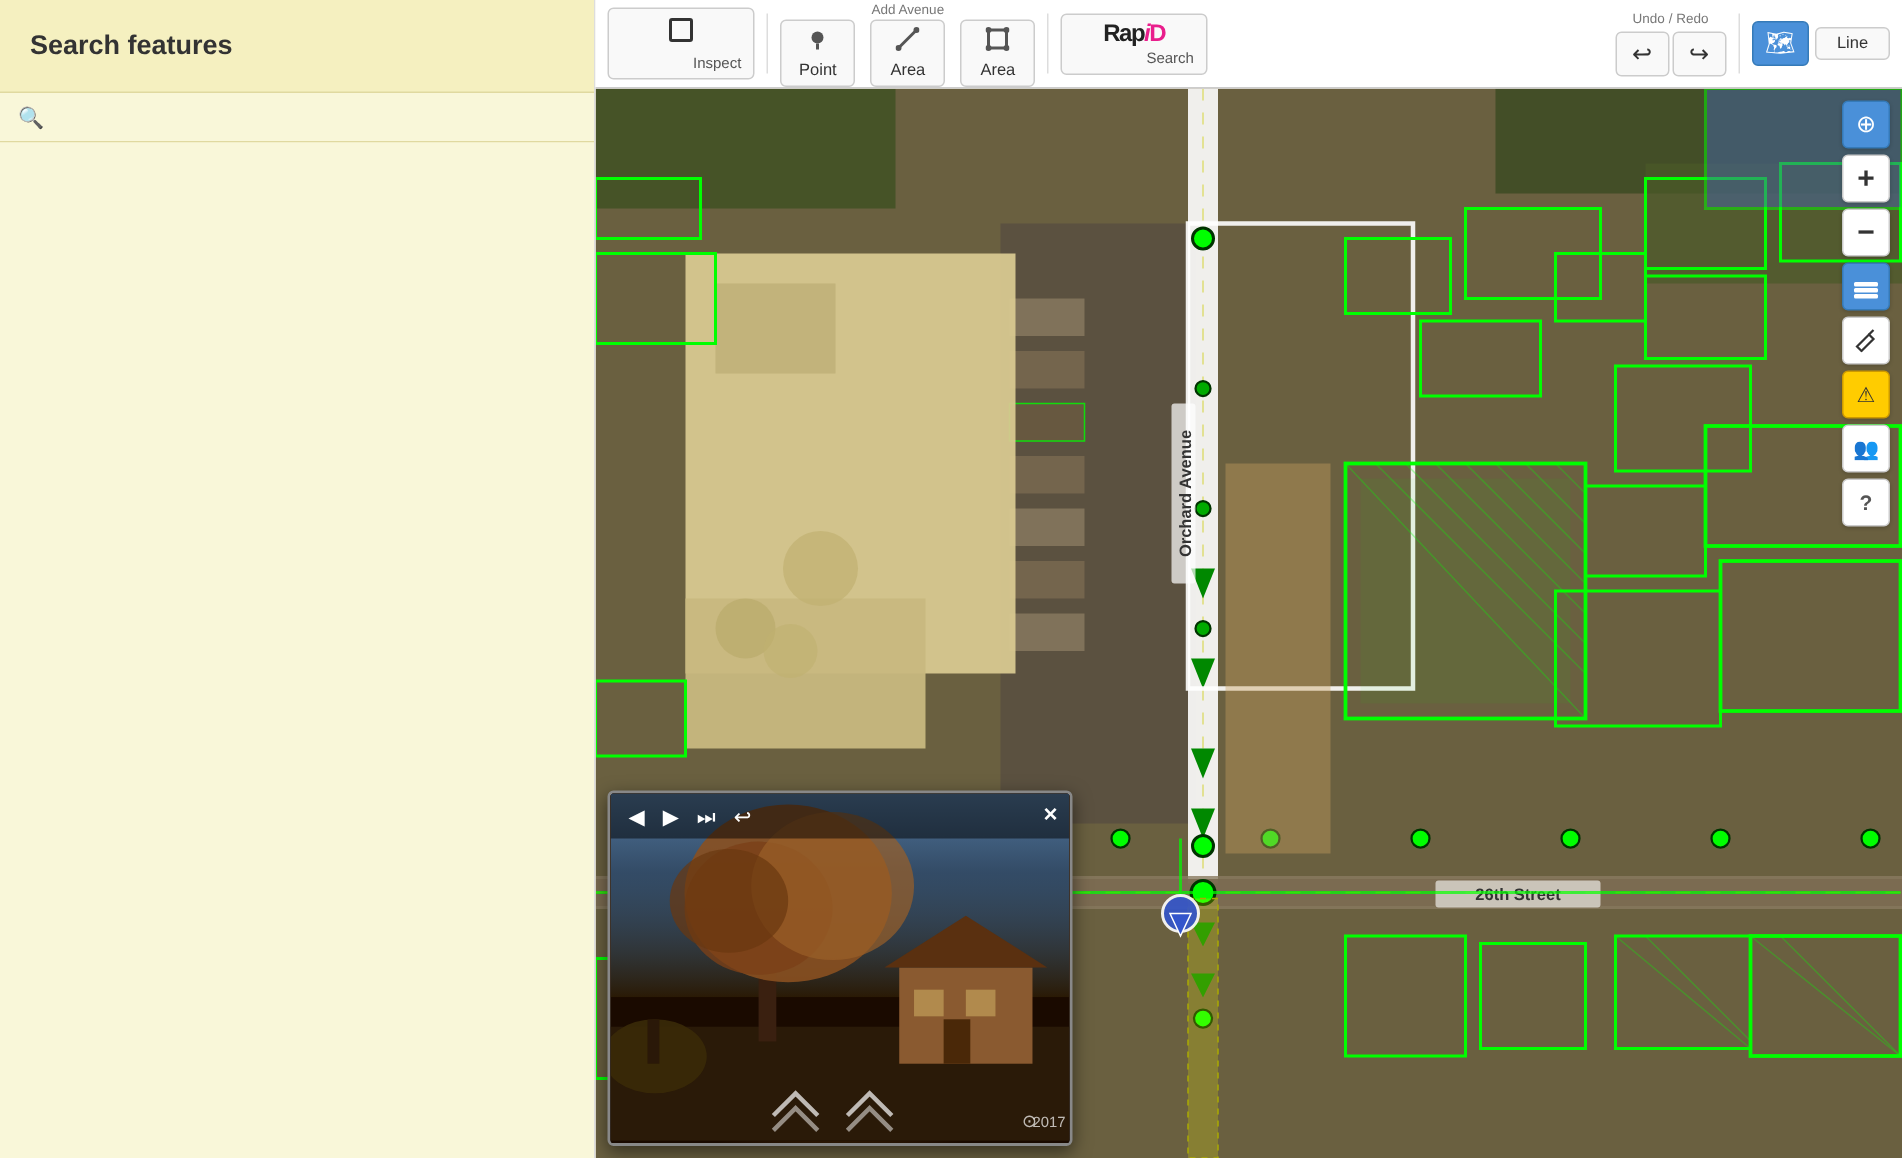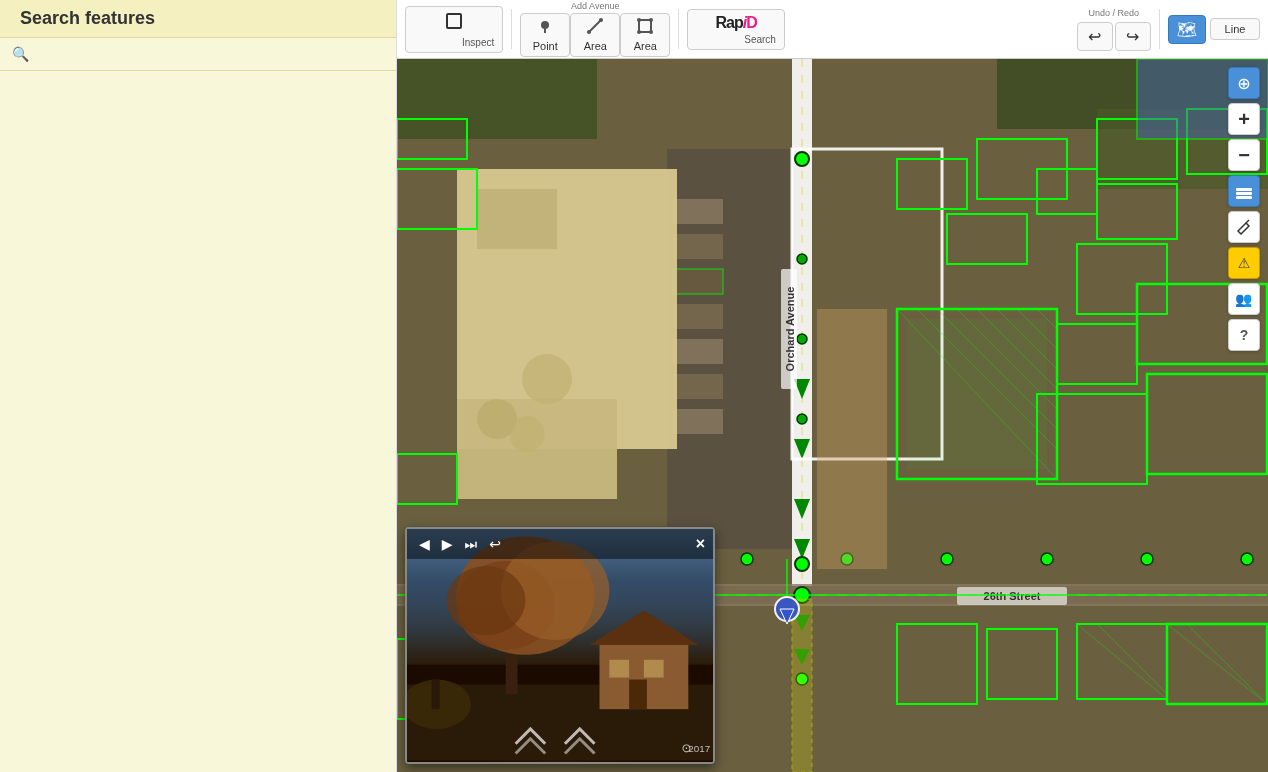--- a/index.html
+++ b/index.html
@@ -43,21 +43,21 @@
       flex-direction: column;
       align-items: center;
     }
     .add-feature-label {
       font-size: 9px;
       color: #777;
       margin-bottom: 2px;
     }
     .add-feature-btns {
       display: flex;
-      gap: 0;
+      gap: 10px;
     }
 
     .toolbar-spacer { flex: 1; }
 
     .undo-redo-group {
       display: flex;
       flex-direction: column;
       align-items: center;
     }
     .undo-redo-label {
@@ -77,21 +77,21 @@
       top: 0;
       width: 397px;
       height: 772px;
       background: #f9f7d9;
       border-right: 1px solid #ddd;
       display: flex;
       flex-direction: column;
       z-index: 50;
     }
     .sidebar-title {
-      padding: 8px 20px;
+      padding: 20px 20px;
       font-size: 18px;
       font-weight: bold;
       color: #333;
       border-bottom: 1px solid #e0d9a0;
       background: #f5f0c0;
     }
     .search-bar {
       display: flex;
       align-items: center;
       padding: 8px 12px;

